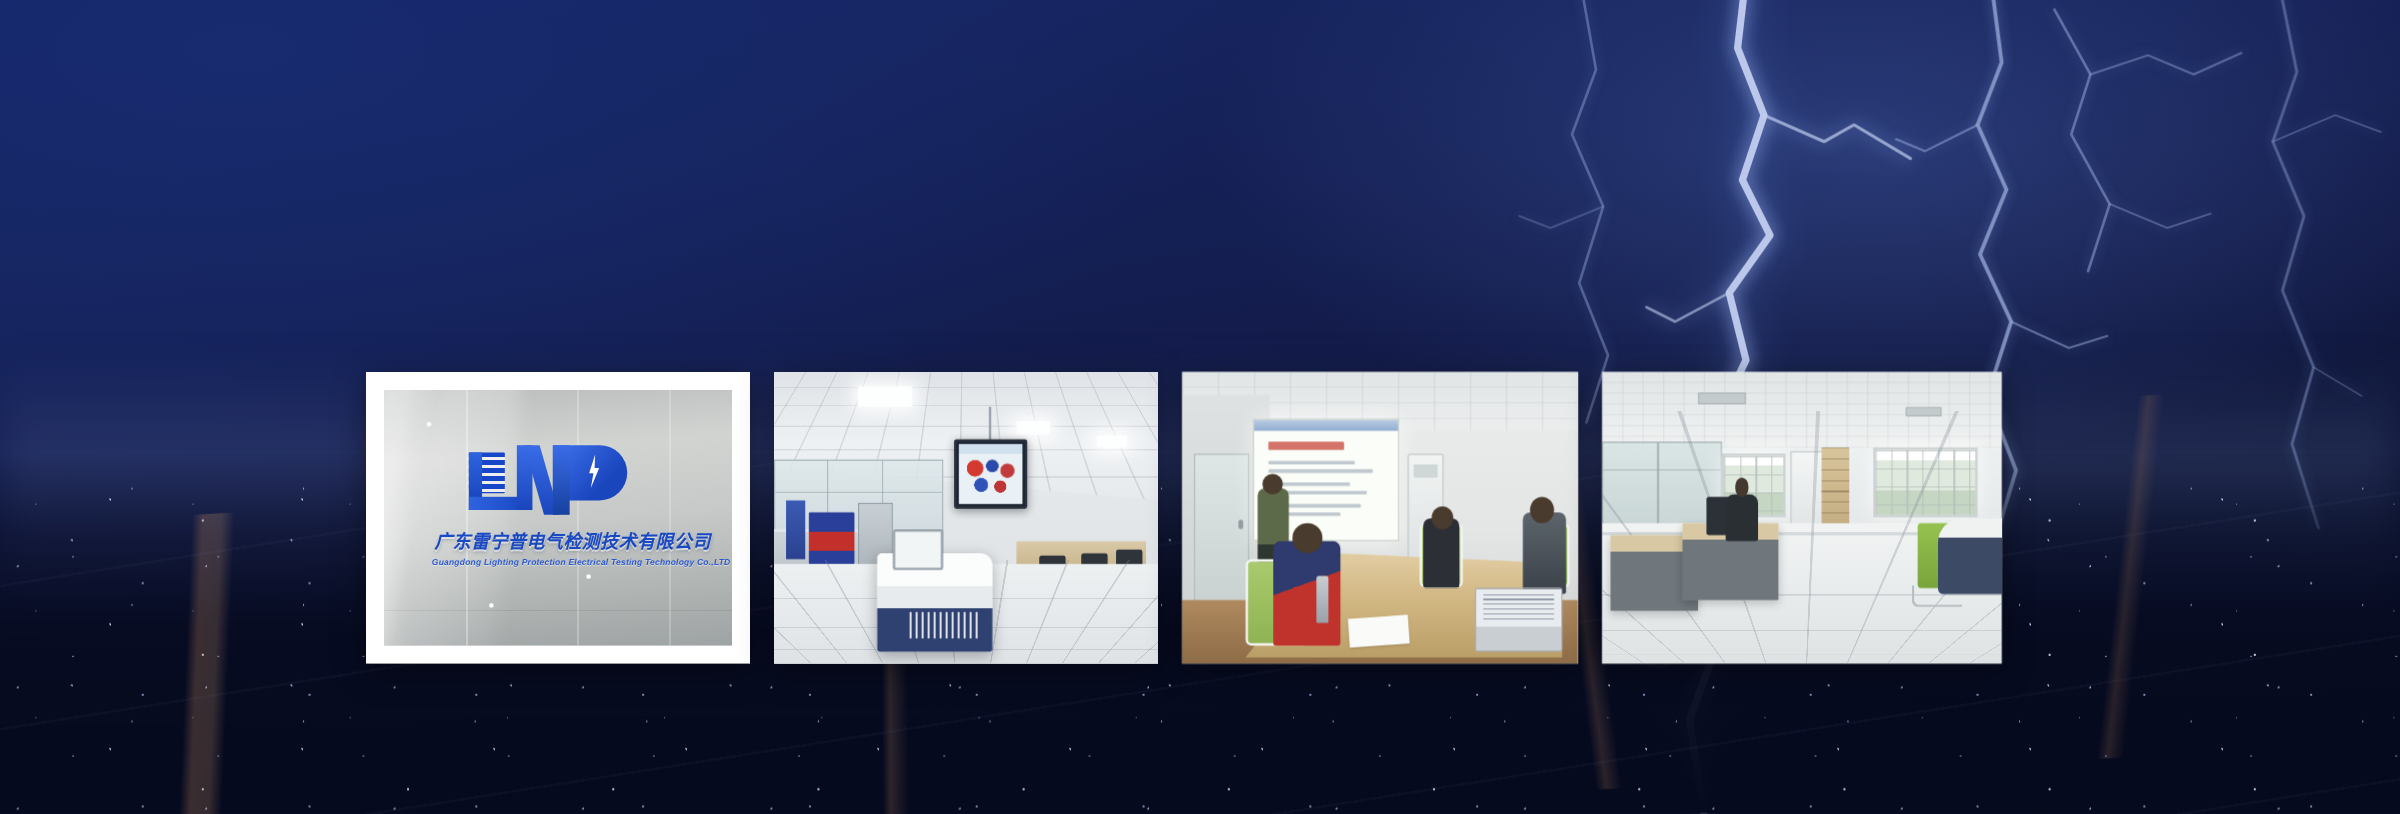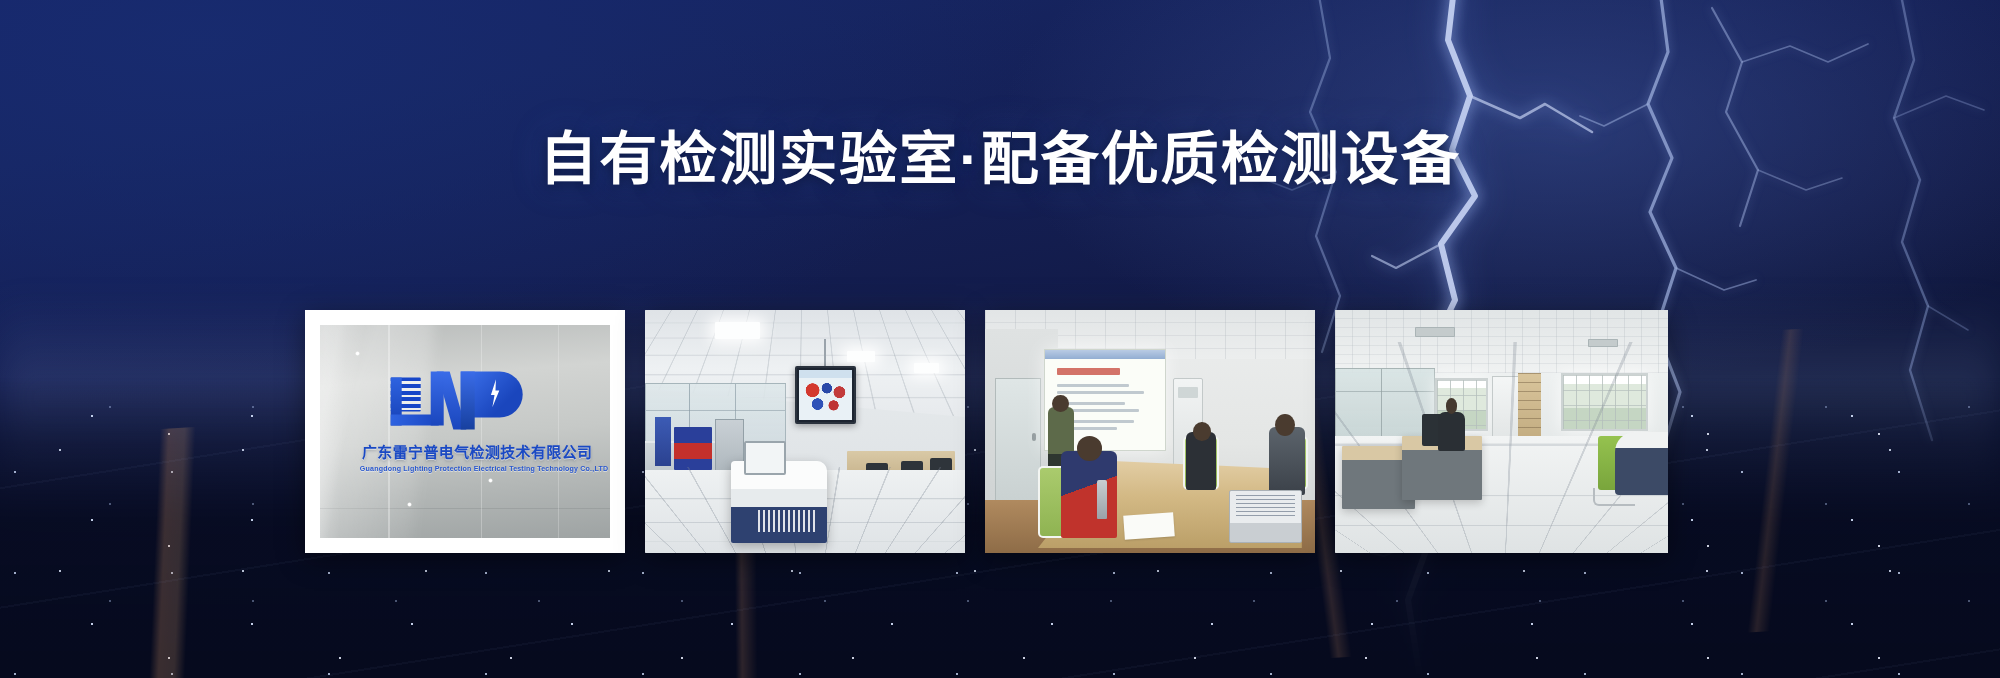--- a/index.html
+++ b/index.html
@@ -131,20 +131,21 @@
     gap:20px;
     z-index:7;
   }
   .frame{
     position:relative;
     flex:0 0 auto;
     background:#ffffff;
     padding:15px;
     box-shadow:0 6px 26px rgba(0,0,0,.42);
     overflow:hidden;
+    font-style:italic;
   }
   .frame.w1{ width:320px; }
   .frame.w2{ width:320px; }
   .frame.w3{ width:330px; }
   .frame.w4{ width:333px; }
   .photo{
     position:relative;
     width:100%; height:100%;
     overflow:hidden;
     background:#cfd3d6;
@@ -574,21 +575,20 @@
   </div>
 
   <div class="city">
     <div class="city-grid"></div>
     <div class="city-roads"></div>
     <div class="city-streaks"></div>
     <div class="city-blur"></div>
   </div>
 
   <div class="headline">
-    <div class="title">自有检测实验室·配备优质检测设备</div>
   </div>
 
   <div class="gallery">
 
     <div class="frame w1">
       <div class="photo p1">
         <div class="panel-lines"></div>
         <div class="sheen"></div>
         <div class="spark" style="left:12%;top:12%"></div>
         <div class="spark" style="left:58%;top:72%"></div>

